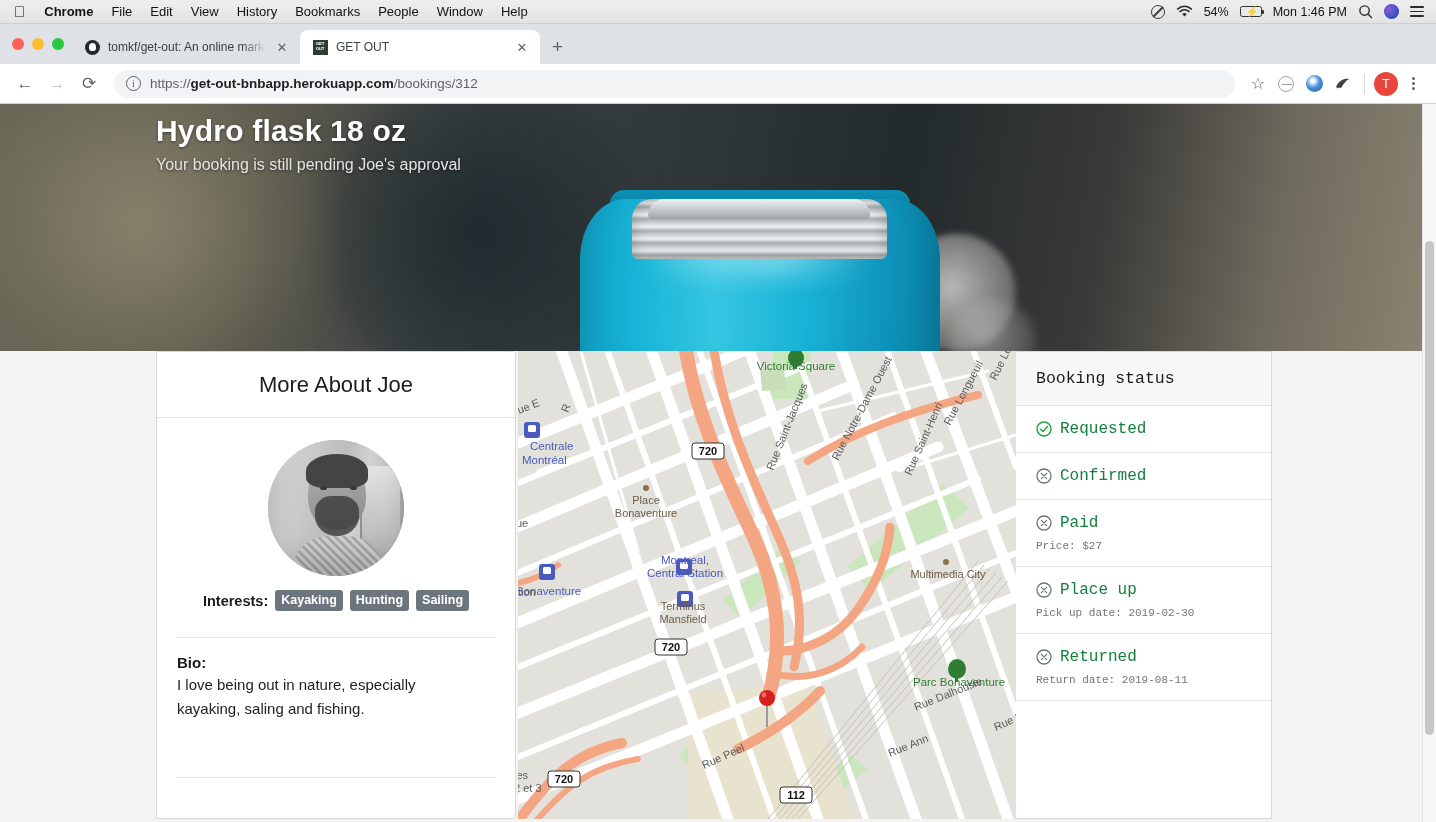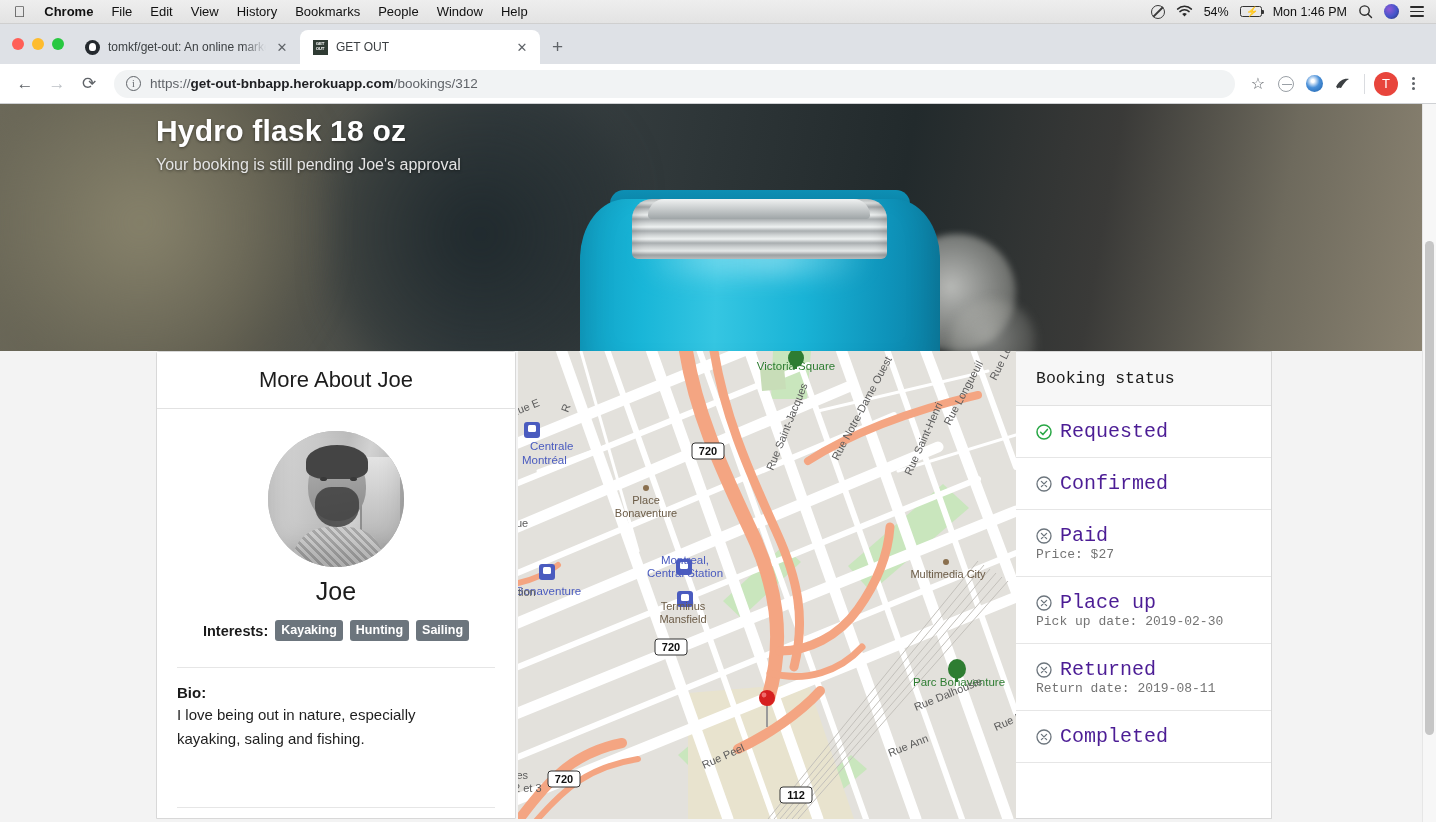--- a/index.html
+++ b/index.html
@@ -132,21 +132,21 @@
                 text-shadow: 0 1px 3px rgba(0,0,0,0.45); line-height: 1.2; }
   .hero-sub { font-size: 16px; color: #e4e4e4; margin-top: 7px; text-shadow: 0 1px 3px rgba(0,0,0,0.5); }
 
   .content { display: flex; padding-left: 156px; }
 
   
   .card {
     width: 360px; background: #ffffff; border: 1px solid #d8d8d8;
     border-radius: 3px 3px 0 0;
   }
-  .card-head { height: 57px; display: flex; align-items: center; justify-content: center;
+  .card-head { height: 66px; display: flex; align-items: center; justify-content: center;
                border-bottom: 1px solid #e2e2e2; background: #fff; }
   .card-head h2 { font-size: 22px; font-weight: normal; color: #1c1c1c; }
   .card-body { padding: 22px 20px 0; }
   .avatar-photo { width: 136px; height: 136px; border-radius: 50%; margin: 0 auto; overflow: hidden;
                   position: relative; background: #b9b9b9; filter: grayscale(1); }
   .ap-wall { position:absolute; inset:0;
     background: linear-gradient(105deg,#d5d5d5 0%,#c9c9c9 30%,#bdbdbd 48%,#d2d2d2 62%,#9d9d9d 100%); }
   .ap-door { position:absolute; right:4px; top:26px; width:40px; height:86px;
     background: linear-gradient(180deg,#e3e3e3,#b5b5b5); border-left:2px solid #8f8f8f; }
   .ap-head { position:absolute; left:40px; top:20px; width:58px; height:70px; border-radius:50% 50% 46% 46%;
@@ -174,22 +174,22 @@
   
   .map { width: 498px; height: 468px; position: relative; overflow: hidden; background: #e8e6e1; margin-left: 2px; }
   .map svg { display: block; }
 
   
   .status-card { width: 256px; background: #fff; border: 1px solid #d8d8d8; border-left: none; font-family: Liberation Mono, monospace; }
   .status-head { padding: 17px 20px; background: #f7f7f7; border-bottom: 1px solid #e2e2e2;
                  font-size: 16.5px; color: #1b1b1b; }
   .status-item { padding: 14px 20px; border-bottom: 1px solid #e6e6e6; }
   .status-row { display: flex; align-items: center; gap: 8px; }
-  .status-label { font-size: 20px; color: #4c1d95; }
-  .status-sub { font-size: 13px; color: #747474; margin-top: 0; }
+  .status-label { font-size: 16px; color: #15803d; }
+  .status-sub { font-size: 11px; color: #747474; margin-top: 8px; }
   .ic-ok, .ic-no { width: 16px; height: 16px; flex: 0 0 16px; }
 
   
   .vscroll { position: absolute; right: 0; top: 0; width: 14px; height: 726px; background: #f7f7f7;
              border-left: 1px solid #e6e6e6; }
   .vthumb { position: absolute; right: 2px; top: 137px; width: 9px; height: 494px;
             background: #c6c6c6; border-radius: 5px; }
 </style>
 </head>
 <body>
@@ -326,21 +326,20 @@
           <div class="ap-wall"></div>
             <div class="ap-door"></div>
           <div class="ap-body"></div>
             <div class="ap-head"></div>
             <div class="ap-hair"></div>
           <div class="ap-eye" style="left:52px"></div>
             <div class="ap-eye" style="left:82px"></div>
           <div class="ap-beard"></div>
             <div class="ap-shadow"></div>
         </div>
-        <div class="profile-name">Joe</div>
         <div class="interests">
           <span class="lbl">Interests:</span>
           <span class="badge">Kayaking</span>
           <span class="badge">Hunting</span>
           <span class="badge">Sailing</span>
         </div>
         <div class="hr"></div>
         <div class="bio">
           <div class="bio-label">Bio:</div>
           <div class="bio-text">I love being out in nature, especially kayaking, saling and fishing.</div>
@@ -543,28 +542,19 @@
         <div class="status-row">
           <svg class="ic-no" viewBox="0 0 16 16">
             <circle cx="8" cy="8" r="7" fill="none" stroke="#6c757d" stroke-width="1.3"></circle>
             <path d="M5.4 5.4 10.6 10.6 M10.6 5.4 5.4 10.6" stroke="#6c757d" stroke-width="1.3" stroke-linecap="round"></path>
           </svg>
           <span class="status-label">Returned</span>
         </div>
         <div class="status-sub">Return date: 2019-08-11</div>
       </div>
 
-      <div class="status-item">
-        <div class="status-row">
-          <svg class="ic-no" viewBox="0 0 16 16">
-            <circle cx="8" cy="8" r="7" fill="none" stroke="#6c757d" stroke-width="1.3"></circle>
-            <path d="M5.4 5.4 10.6 10.6 M10.6 5.4 5.4 10.6" stroke="#6c757d" stroke-width="1.3" stroke-linecap="round"></path>
-          </svg>
-          <span class="status-label">Completed</span>
-        </div>
-      </div>
     </div>
   </div>
 
   <div class="vscroll">
     <div class="vthumb"></div>
   </div>
 </div>
 
 </body></html>

